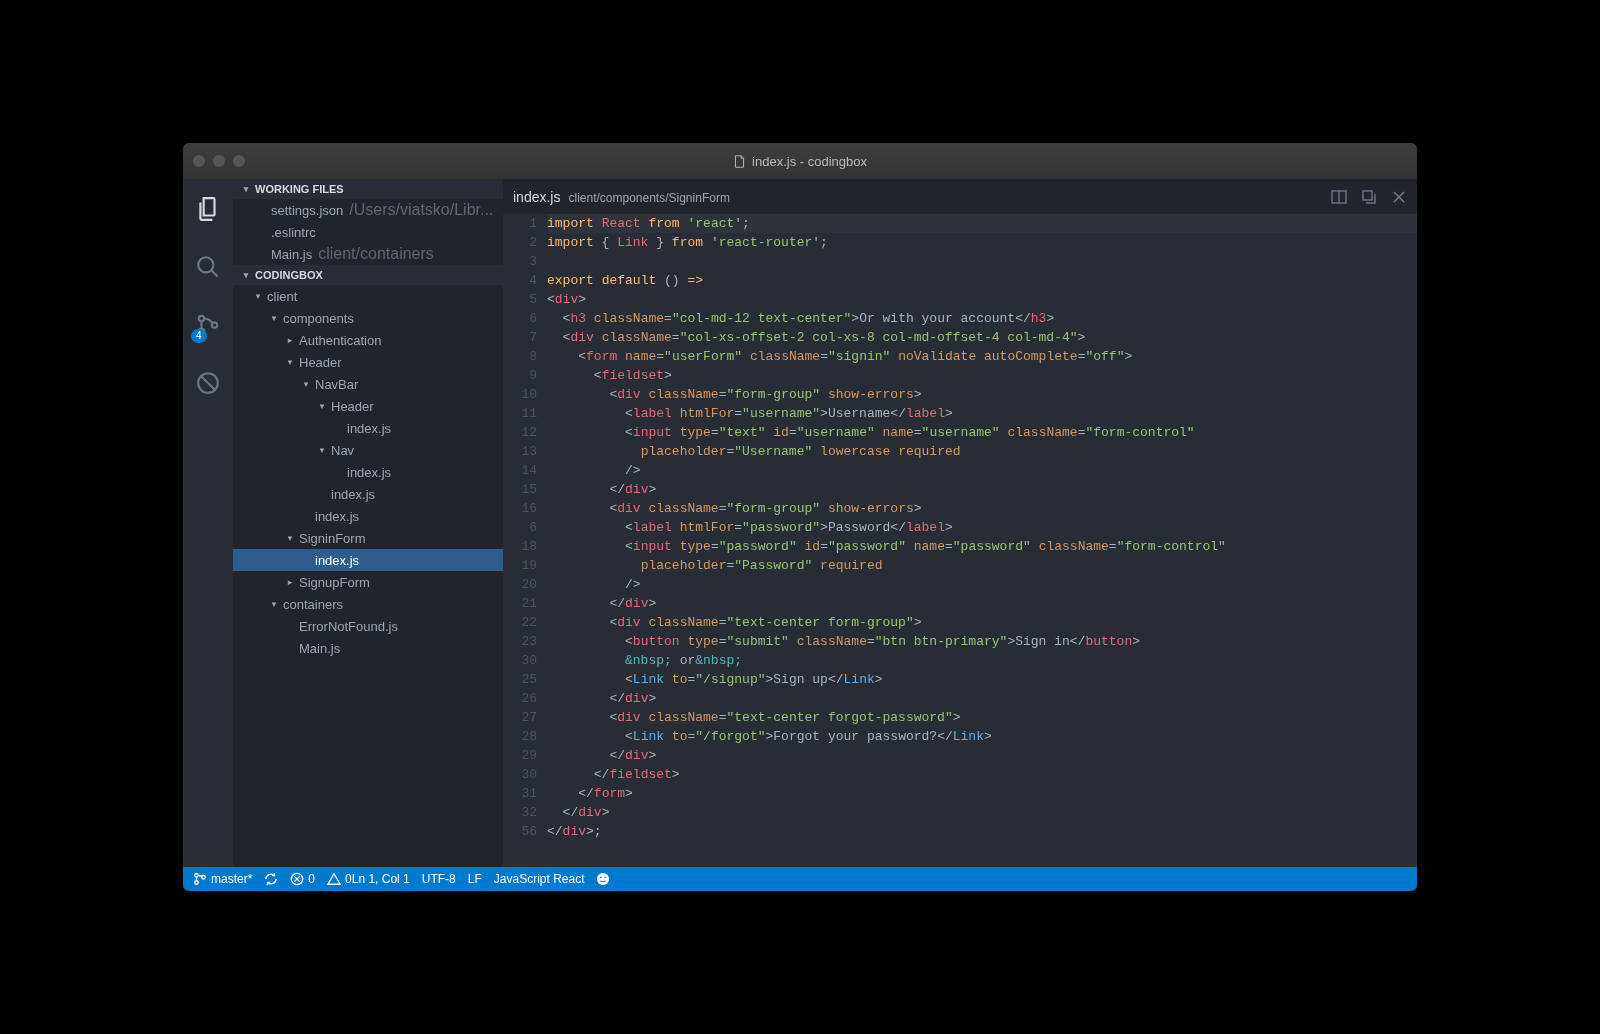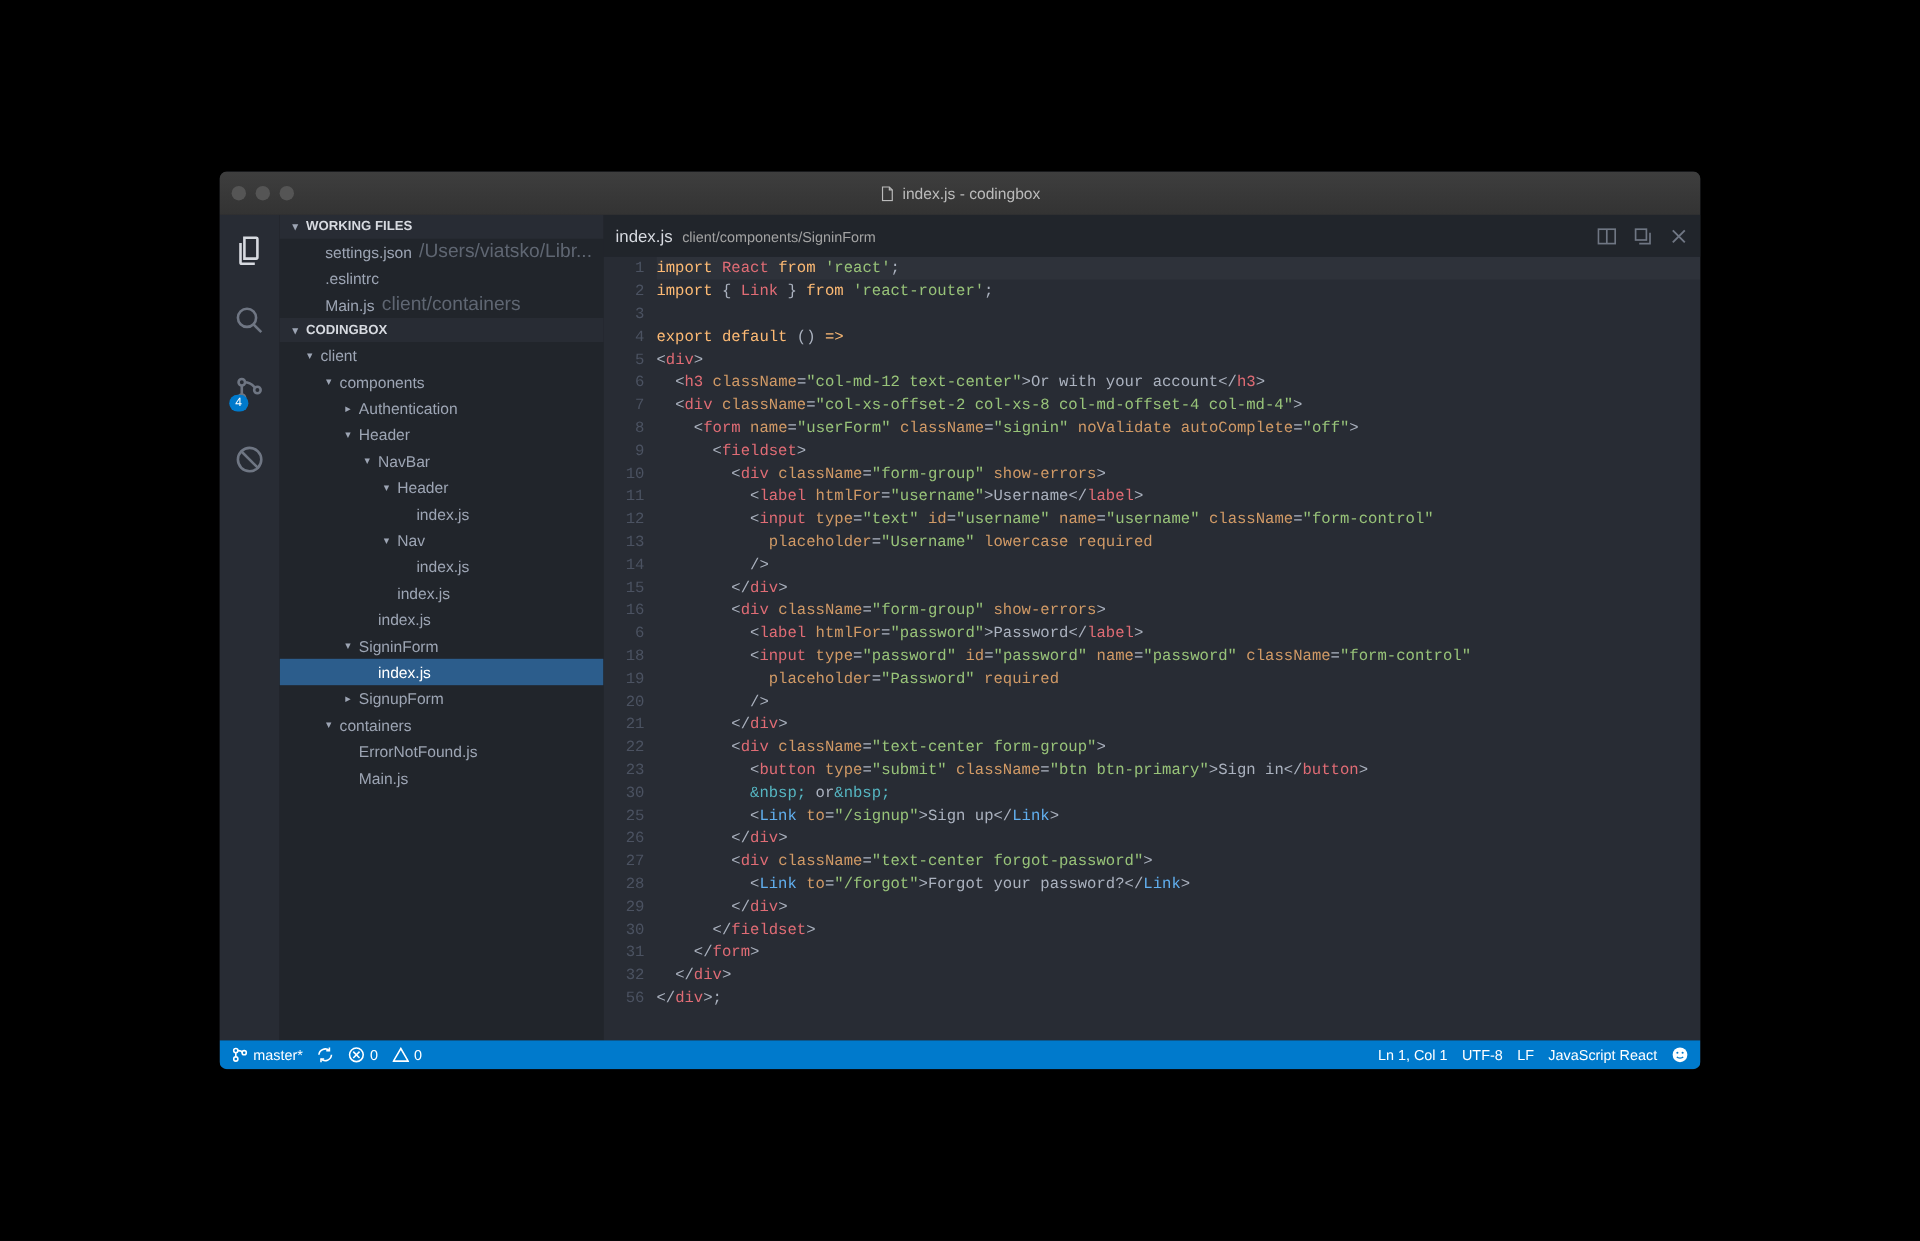--- a/index.html
+++ b/index.html
@@ -196,21 +196,20 @@
 .txt { color: #abb2bf; }
 .pun { color: #abb2bf; }
 .ent { color: #56b6c2; text-align: right; }
 
 .statusbar {
   height: 24px;
   background: #007acc;
   color: #fff;
   display: flex;
   align-items: center;
-  justify-content: space-between;
   font-size: 12px;
   padding: 0 10px;
 }
 .statusbar .left, .statusbar .right {
   display: flex;
   gap: 12px;
   align-items: center;
 }
 .statusbar .item { display: flex; align-items: center; gap: 4px; cursor: pointer; }
 .statusbar svg { width: 14px; height: 14px; }

